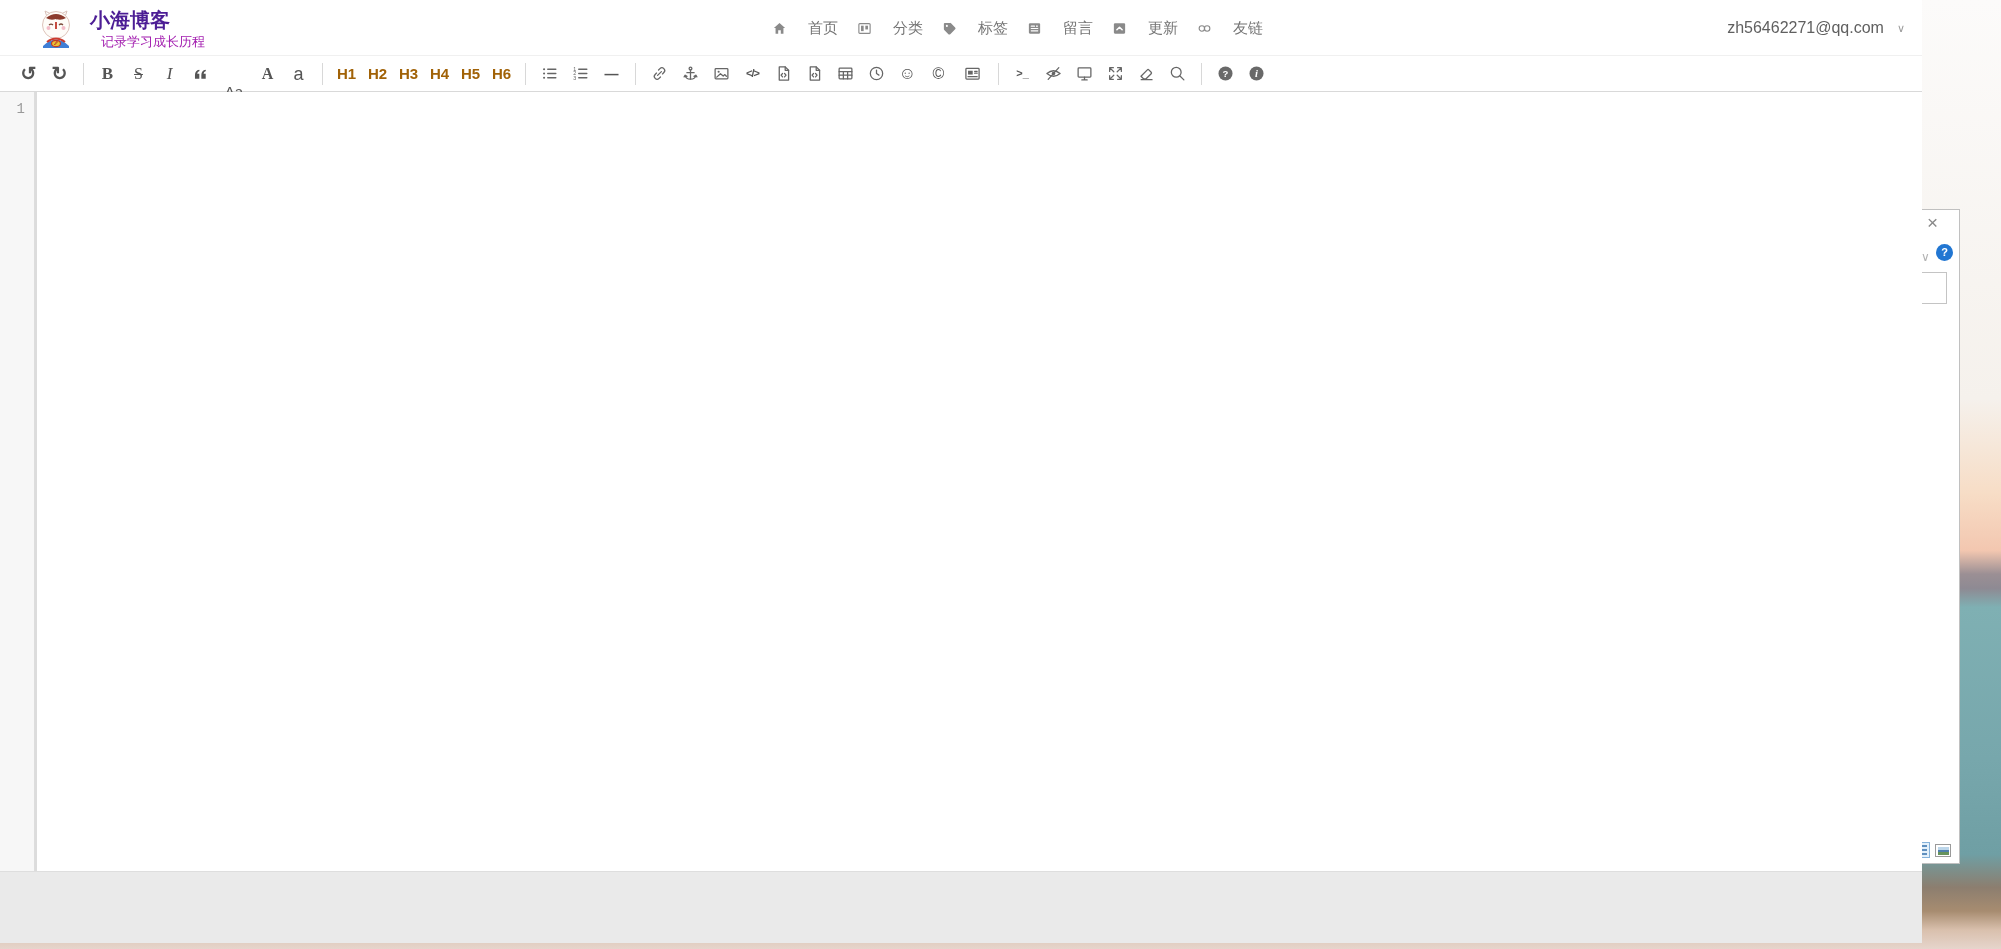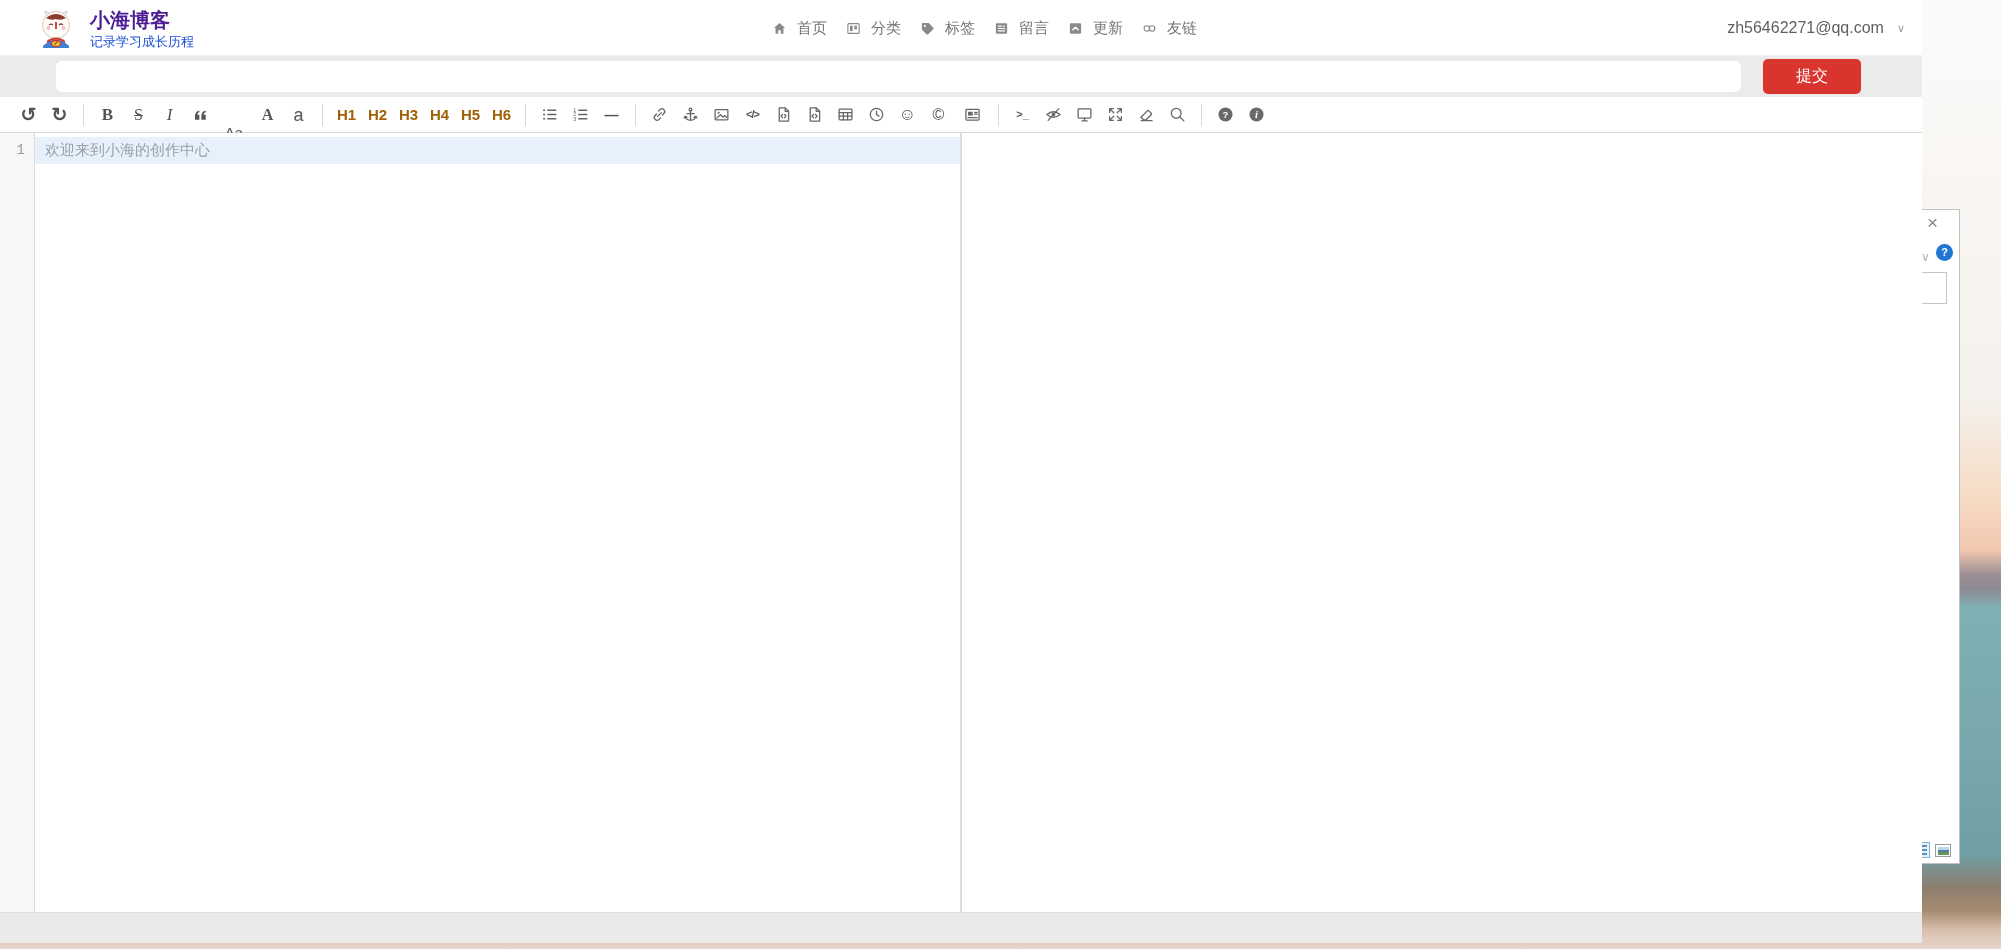--- a/index.html
+++ b/index.html
@@ -32,23 +32,23 @@
     background: linear-gradient(180deg, #bcd6ea 0 40%, #4f7fae 40% 60%, #67935c 60% 100%); }
 
   
   .card { position: absolute; left: 0; top: 0; width: 1922px; height: 943px; background: #eaeaea; z-index: 3; }
 
   
   .hdr { position: relative; height: 56px; background: #fff; border-bottom: 1px solid #f0f0f0; }
   .logo-wrap { position: absolute; left: 36px; top: 8px; width: 40px; height: 40px; cursor: pointer; }
   .site-tt { position: absolute; left: 90px; top: 8px; cursor: pointer; }
   .site-title { font-size: 20px; font-weight: bold; color: #4c1d95; line-height: 24px; }
-  .site-sub { font-size: 13px; color: #1d4ed8; margin-top: 1px; }
+  .site-sub { font-size: 13px; color: #a21caf; margin-top: 1px; margin-left: 11px; }
   .nav { position: absolute; left: 772px; top: 0; height: 56px; display: flex; align-items: center; gap: 19px; }
-  .nav-item { display: inline-flex; align-items: center; gap: 10px; color: #757575; font-size: 15px; cursor: pointer; white-space: nowrap; }
+  .nav-item { display: inline-flex; align-items: center; gap: 21px; color: #757575; font-size: 15px; cursor: pointer; white-space: nowrap; }
   .nav-item svg { display: block; }
   .user { position: absolute; right: 17px; top: 0; height: 56px; display: flex; align-items: center; gap: 13px;
     font-size: 16px; color: #606060; cursor: pointer; }
   .user .chev { font-size: 11px; color: #9a9a9a; }
 
   
   .title-bar { position: relative; height: 41px; background: #ebebeb; }
   .title-input { position: absolute; left: 56px; top: 5px; width: 1685px; height: 31px;
     border: none; border-radius: 6px; background: #fff; padding: 0 12px; font-size: 15px; outline: none; }
   .submit-btn { position: absolute; left: 1763px; top: 3px; width: 98px; height: 35px;
@@ -189,24 +189,20 @@
           </span>
           <span>友链</span>
         </div>
       </nav>
     <div class="user">
       <span>zh56462271@qq.com</span>
       <span class="chev">∨</span>
     </div>
   </div>
 
-  <div class="title-bar">
-    <input class="title-input" value="" style="">
-    <button class="submit-btn">提交</button>
-  </div>
 
   <div class="toolbar" id="toolbar">
       <button class="tb-btn">
         <span class="tbg tb-undo">↺</span>
       </button>
       <button class="tb-btn">
         <span class="tbg tb-redo">↻</span>
       </button>
       <div class="tb-div"></div>
       <button class="tb-btn">
@@ -415,23 +411,18 @@
             <text x="8" y="11.4" font-size="10" font-weight="bold" font-style="italic" font-family="Liberation Serif,serif" fill="#fff" stroke="none" text-anchor="middle">i</text>
           </svg>
         </span>
       </button>
     </div>
 
   <div class="ed-main">
     <div class="gutter">
       <span class="ln">1</span>
     </div>
-    <div class="cm-content">
-      <div class="active-line">
-        <span>欢迎来到小海的创作中心</span>
-      </div>
-    </div>
     <div class="split"></div>
     <div class="preview"></div>
   </div>
 
   <div class="card-bottom"></div>
 </div>
 
 </body></html>

